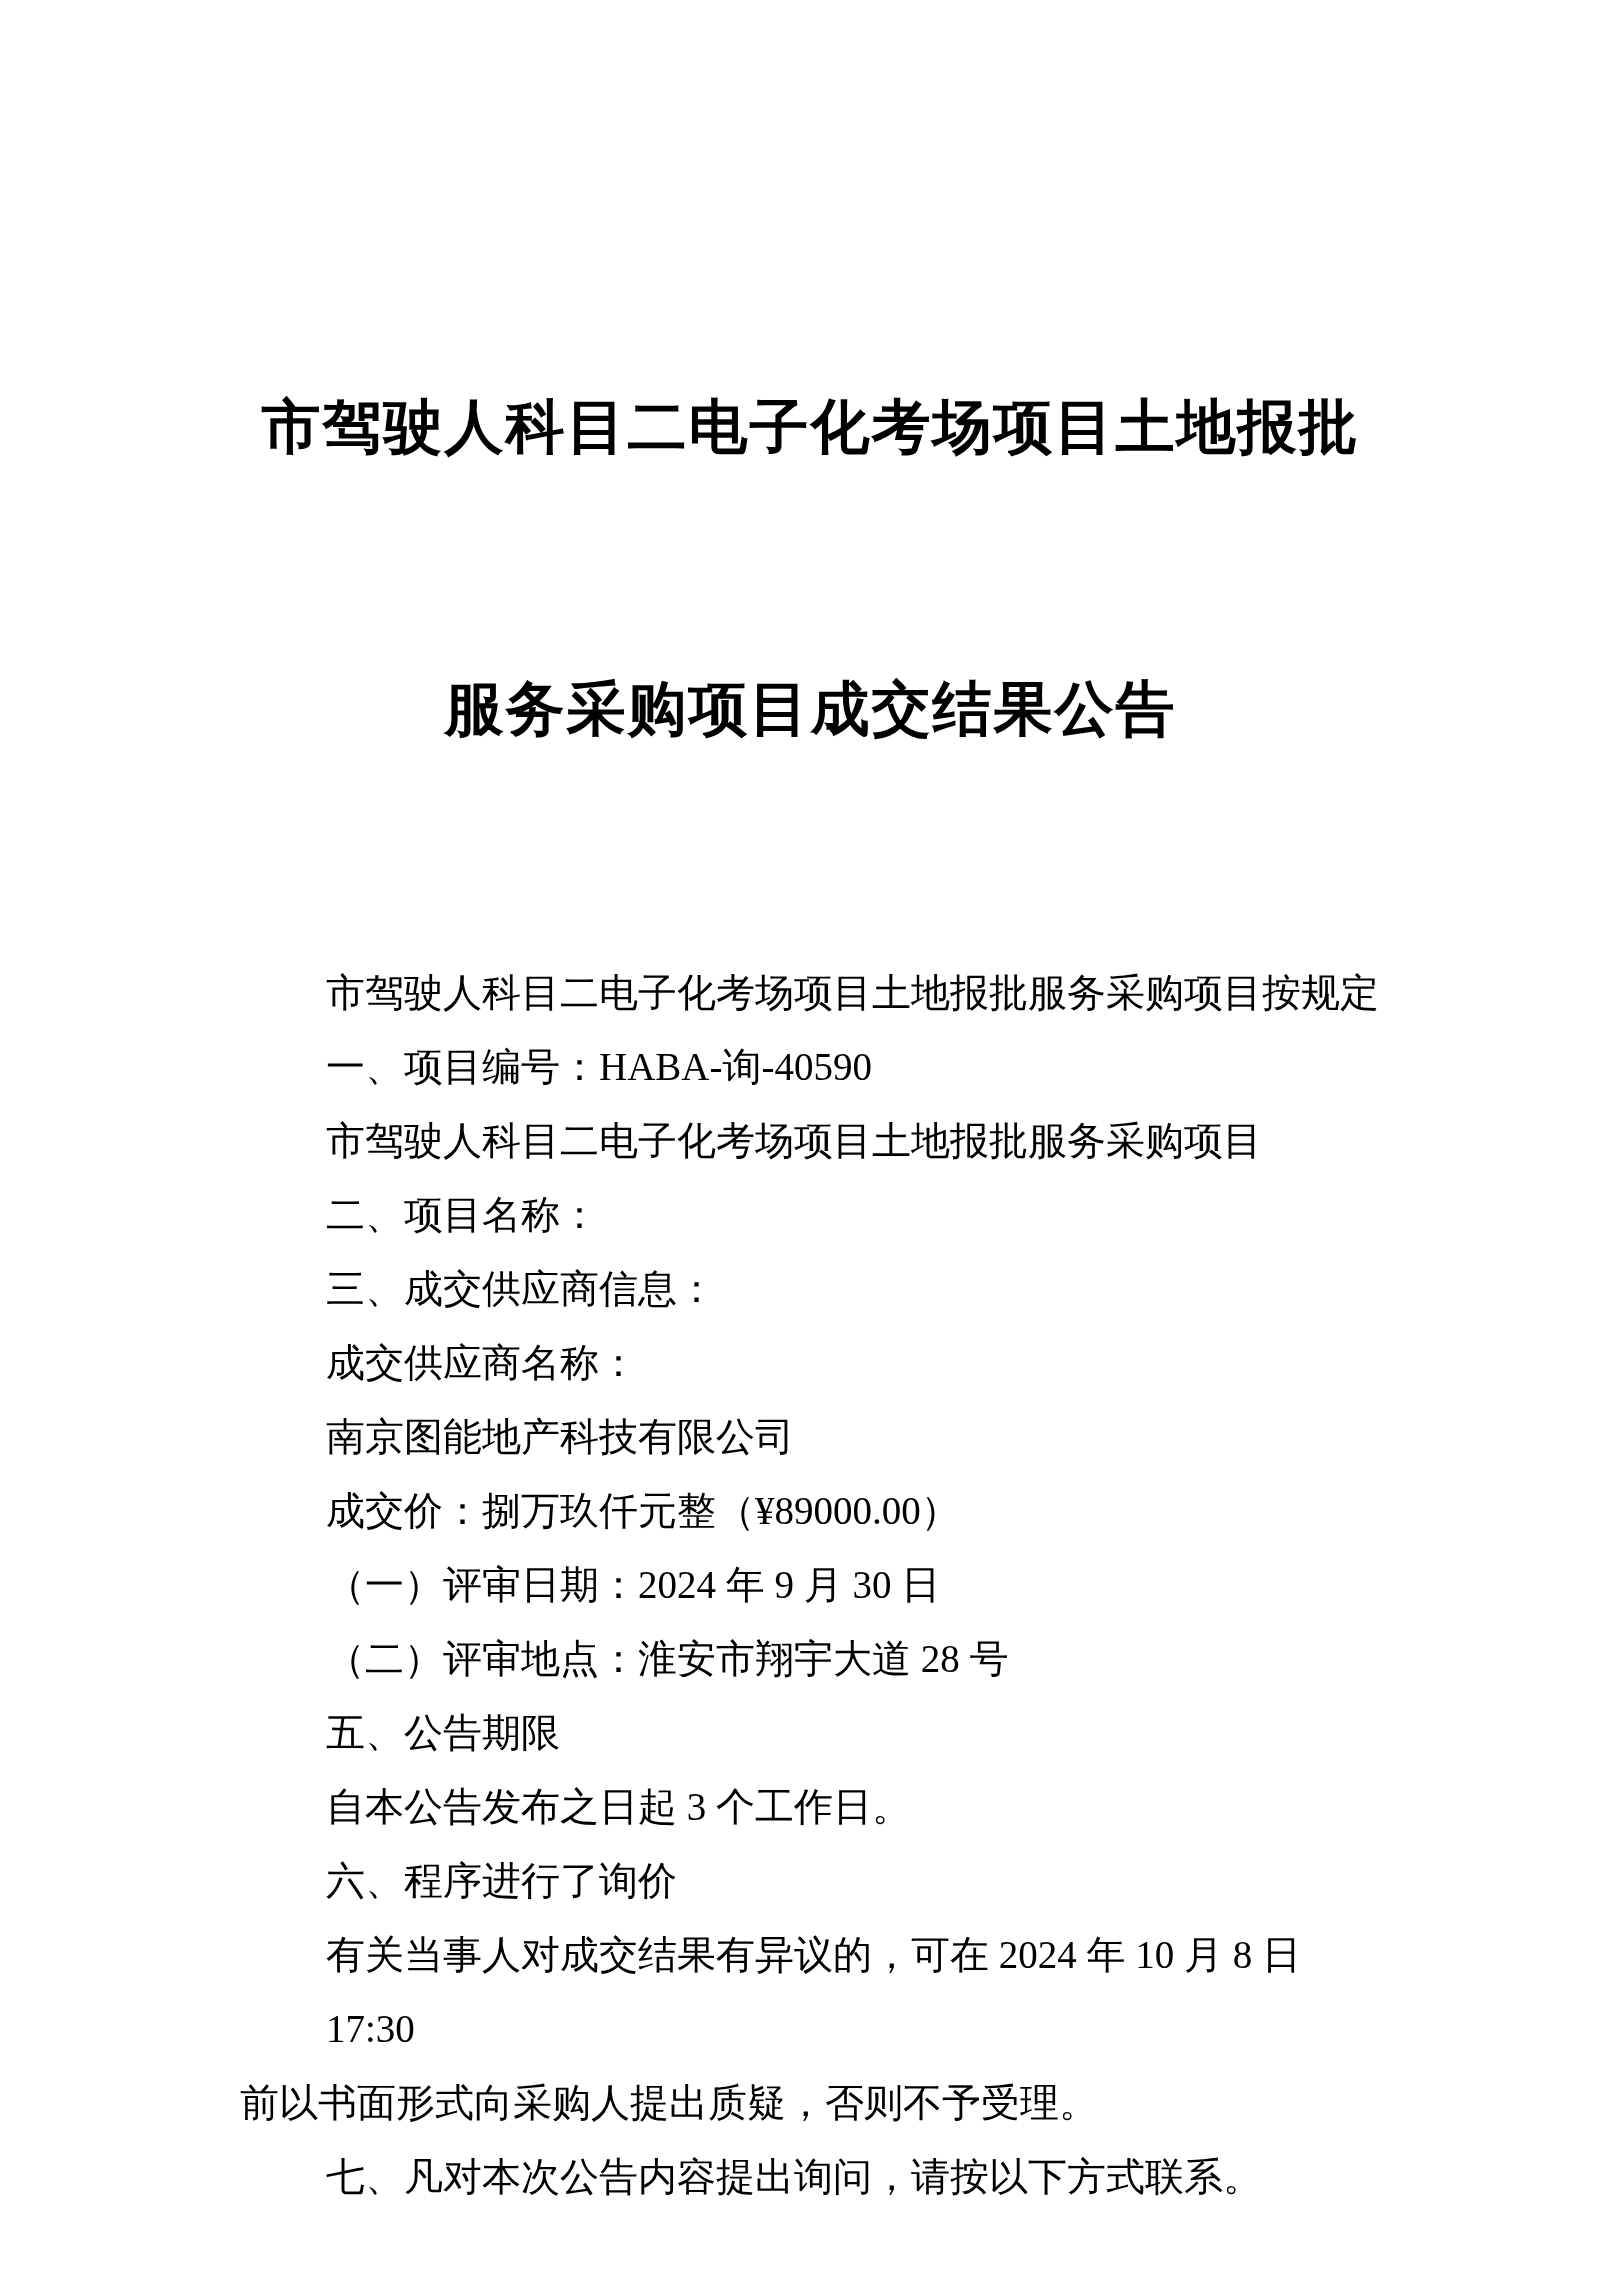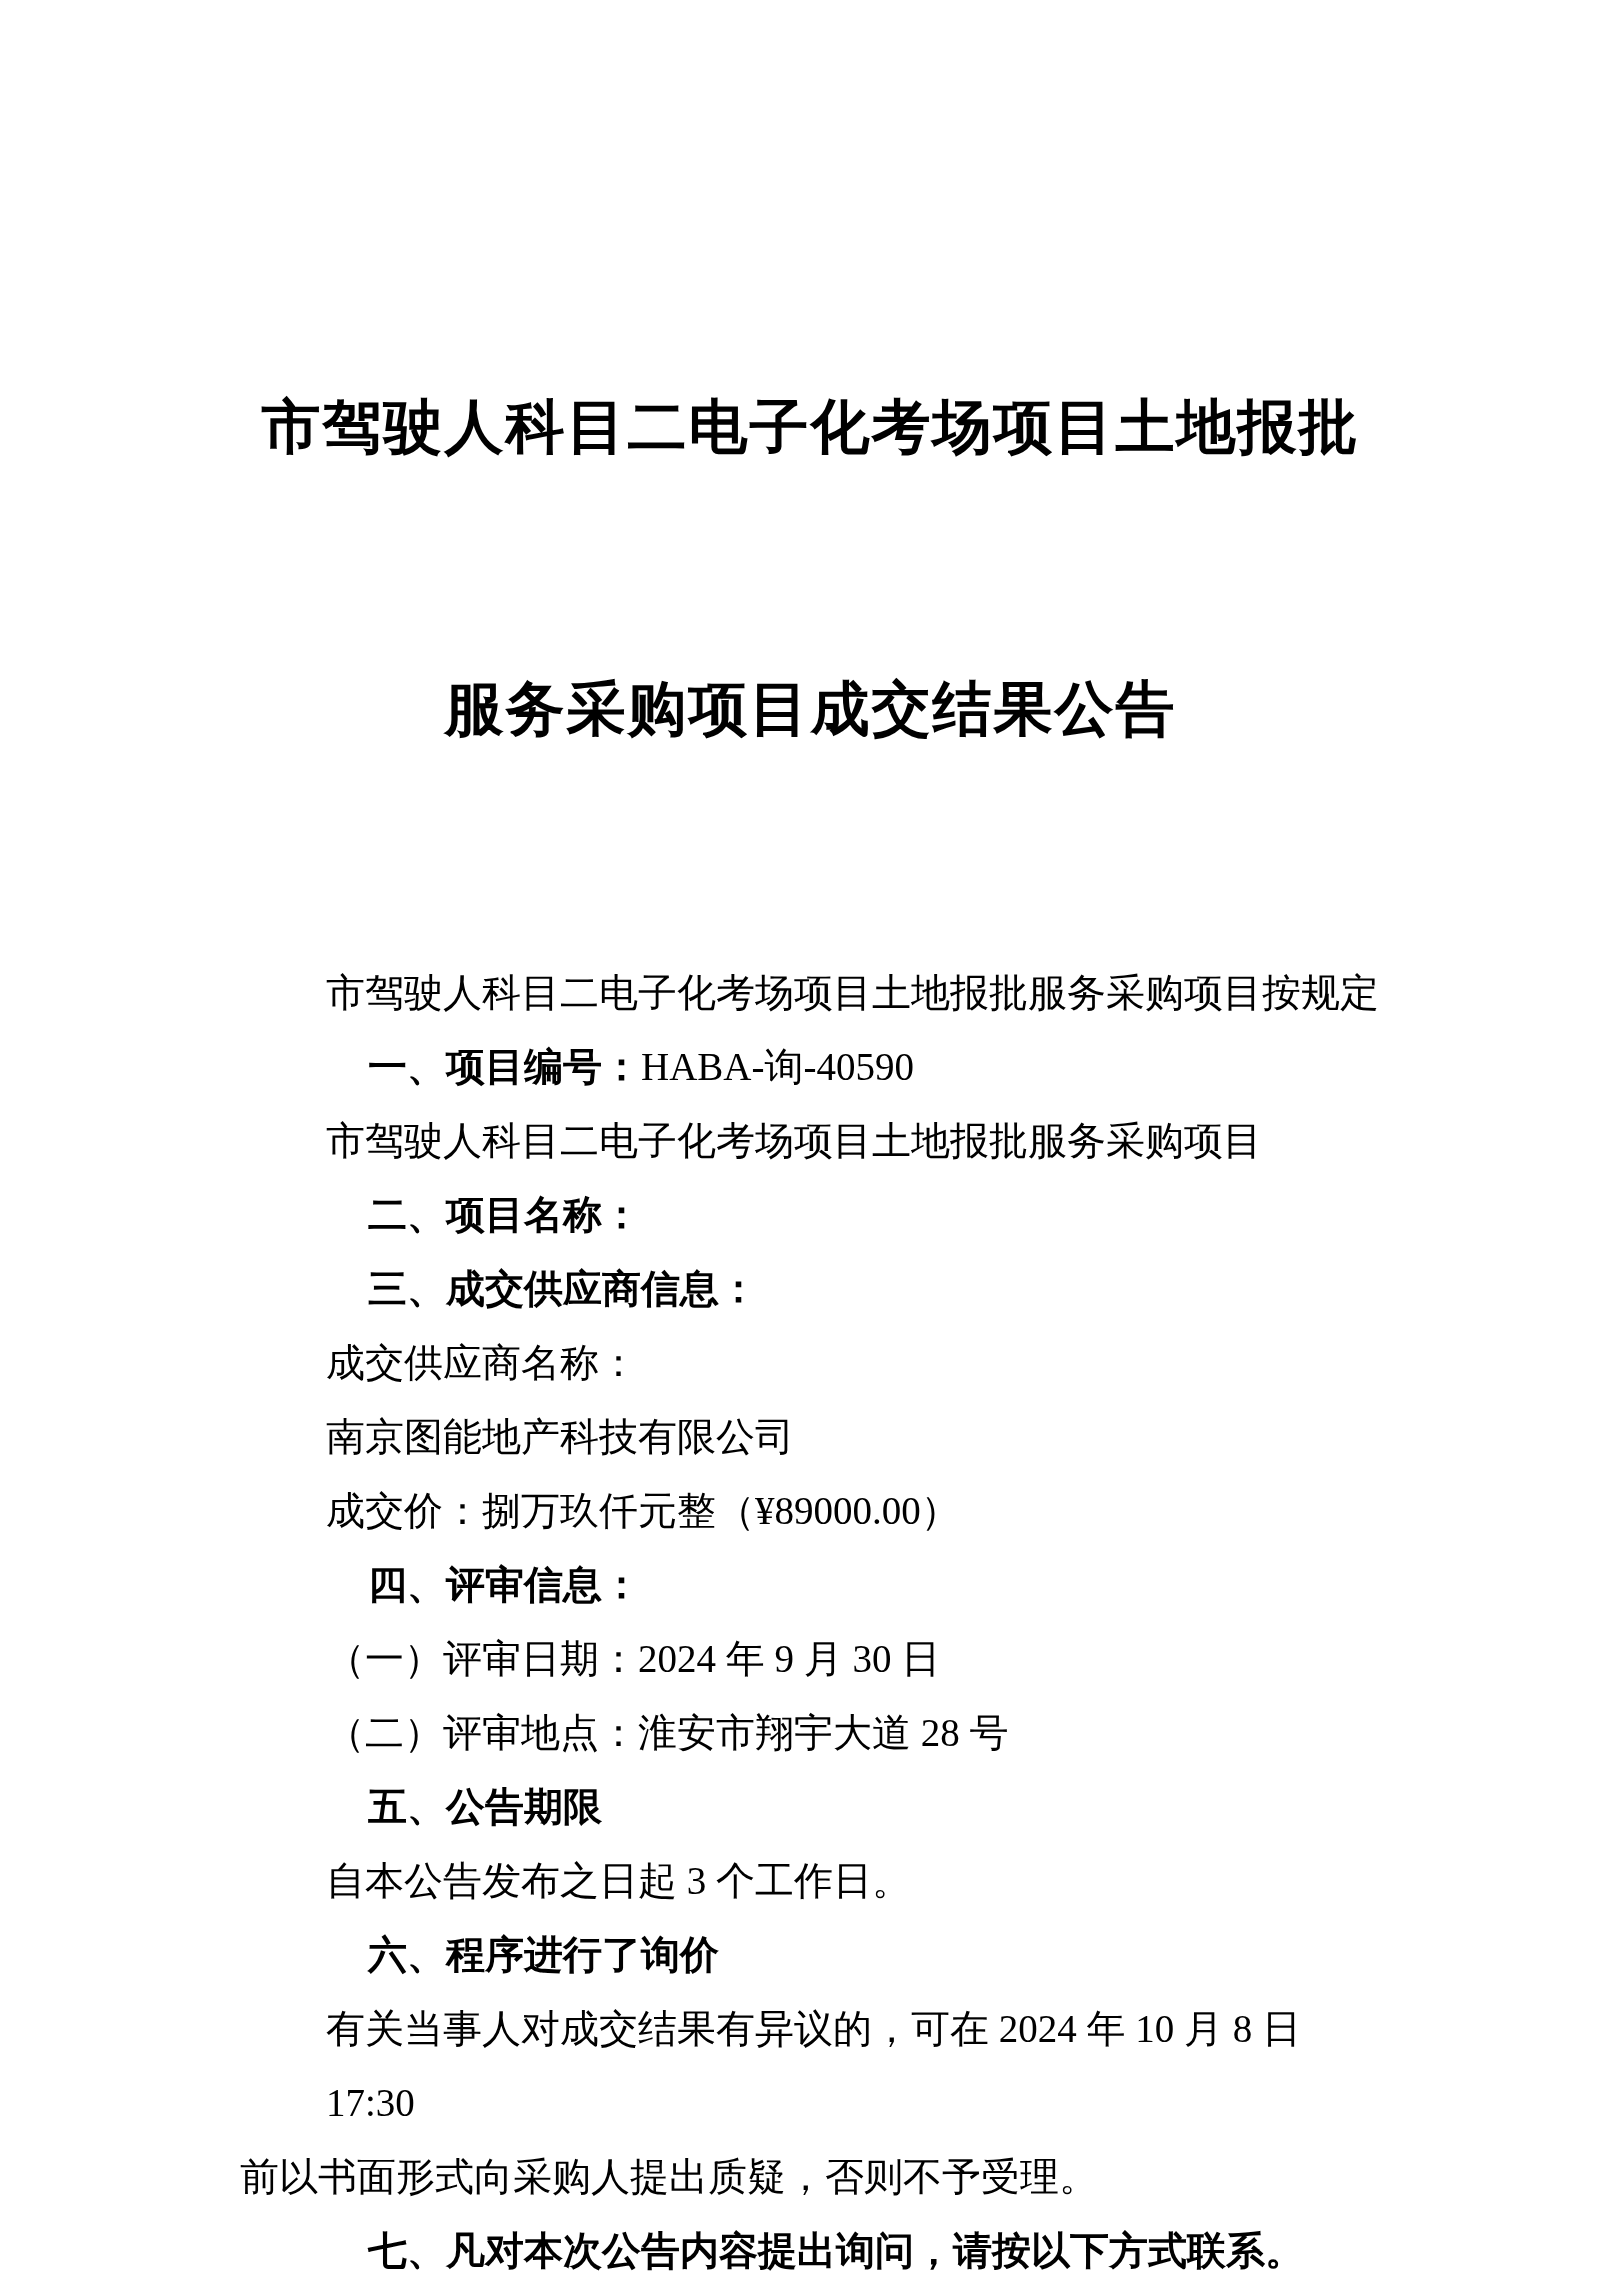--- a/index.html
+++ b/index.html
@@ -31,22 +31,21 @@
     font-size: 39px;
     line-height: 74px;
   }
   .line {
     white-space: pre-wrap;
   }
   .indent {
     padding-left: 86px;
   }
   .bold {
-    font-weight: 700;
-    margin-left: 42px;
+    font-weight: 400;
   }
 </style>
 </head>
 <body>
 
 <div class="page">
 
   <div class="doc-title">
     <div class="line">市驾驶人科目二电子化考场项目土地报批</div>
     <div class="line">服务采购项目成交结果公告</div>
@@ -59,21 +58,20 @@
     <div class="line indent"><span class="bold">一、项目编号：</span><span>HABA-询-40590</span></div>
 
     <div class="line indent">市驾驶人科目二电子化考场项目土地报批服务采购项目</div>
     <div class="line indent bold">二、项目名称：</div>
 
     <div class="line indent bold">三、成交供应商信息：</div>
     <div class="line indent">成交供应商名称：</div>
     <div class="line indent">南京图能地产科技有限公司</div>
     <div class="line indent">成交价：捌万玖仟元整（¥89000.00）</div>
 
-    <div class="line indent bold">四、评审信息：</div>
     <div class="line indent">（一）评审日期：2024 年 9 月 30 日</div>
     <div class="line indent">（二）评审地点：淮安市翔宇大道 28 号</div>
 
     <div class="line indent bold">五、公告期限</div>
     <div class="line indent">自本公告发布之日起 3 个工作日。</div>
 
     <div class="line indent bold">六、程序进行了询价</div>
     <div class="line indent">有关当事人对成交结果有异议的，可在 2024 年 10 月 8 日 17:30</div>
     <div class="line">前以书面形式向采购人提出质疑，否则不予受理。</div>
 

